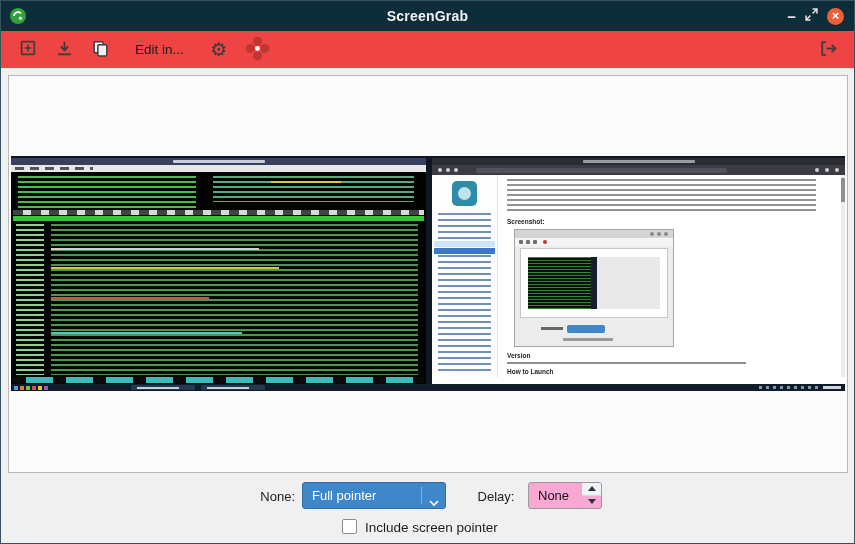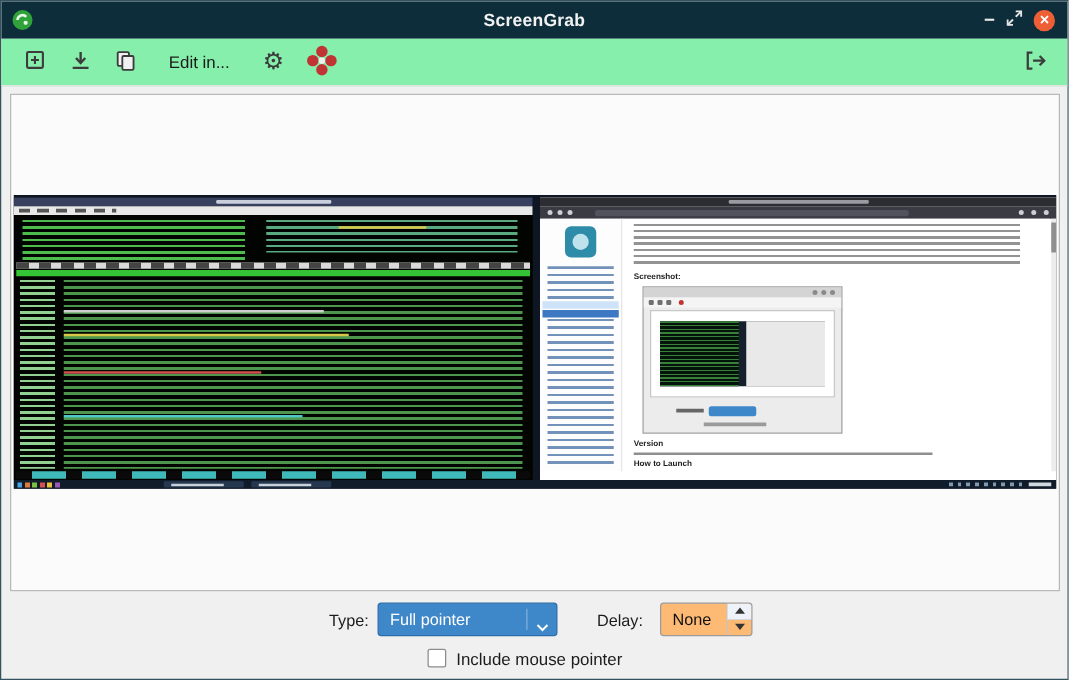--- a/index.html
+++ b/index.html
@@ -13,21 +13,21 @@
   .app-icon{position:absolute;left:8px;top:6px;width:18px;height:18px;}
   .win-title{position:absolute;left:0;right:0;text-align:center;color:#f2f2f2;
              font-weight:bold;font-size:14px;letter-spacing:.2px;}
   .win-controls{position:absolute;right:10px;top:0;height:30px;display:flex;align-items:center;gap:9px;}
   .wc{background:none;border:none;padding:0;margin:0;cursor:default;display:flex;align-items:center;justify-content:center;}
   .wc-min span{color:#e8e8e8;font-size:15px;font-weight:bold;line-height:1;}
   .wc-close{width:17px;height:17px;border-radius:50%;background:#ef5f35;}
   .wc-close span{color:#fff;font-size:13px;font-weight:bold;line-height:1;margin-top:-1px;}
 
   
-  .toolbar{position:absolute;left:0;top:30px;right:0;height:38px;background:#86efac;
+  .toolbar{position:absolute;left:0;top:30px;right:0;height:38px;background:#ef4444;
            display:flex;align-items:center;padding:0 12px;box-sizing:border-box;gap:6px;
            border-bottom:1px solid #e2e2e2;}
   .tbtn{background:none;border:none;width:30px;height:30px;display:flex;align-items:center;
         justify-content:center;padding:0;}
   .tbtn-text{background:none;border:none;height:30px;font-size:13.5px;color:#1a1a1a;
              padding:0 14px;font-family:"Liberation Sans",sans-serif;}
   .gear{font-size:19px;color:#3a3a3a;line-height:1;}
   .spacer{flex:1;}
 
   
@@ -116,21 +116,21 @@
   .tbar-clock{position:absolute;right:4px;top:2px;width:18px;height:3px;background:#d0d8e0;}
 
   
   .lbl-type{position:absolute;left:252px;top:488px;width:42px;text-align:right;font-size:13px;color:#1c1c1c;}
   .combo{position:absolute;left:301px;top:481px;width:144px;height:27px;background:#3e87c9;
          border:1px solid #2e6ea8;border-radius:3px;box-sizing:border-box;color:#fff;}
   .combo .val{position:absolute;left:9px;top:5px;font-size:13px;}
   .combo .sep{position:absolute;right:23px;top:4px;bottom:4px;width:1px;background:rgba(255,255,255,.35);}
   .combo .chev{position:absolute;right:6px;top:10px;}
   .lbl-delay{position:absolute;left:470px;top:488px;width:50px;text-align:center;font-size:13px;color:#1c1c1c;}
-  .spin{position:absolute;left:527px;top:481px;width:74px;height:27px;background:#fdba74;
+  .spin{position:absolute;left:527px;top:481px;width:74px;height:27px;background:#f9a8d4;
         border:1px solid #9a9a9a;border-radius:3px;box-sizing:border-box;}
   .spin .val{position:absolute;left:9px;top:5px;font-size:13px;color:#111;}
   .spin-btns{position:absolute;right:0;top:0;bottom:0;width:19px;border-left:1px solid #c4c4c4;}
   .spin-up,.spin-down{position:absolute;left:0;right:0;height:50%;background:none;border:none;padding:0;
         display:flex;align-items:center;justify-content:center;}
   .spin-up{top:0;border-bottom:1px solid #d8d8d8;background:#eef3fa;border-radius:0 2px 0 0;}
   .spin-down{bottom:0;}
   .tri-up{width:0;height:0;border-left:4px solid transparent;border-right:4px solid transparent;border-bottom:5px solid #333;}
   .tri-down{width:0;height:0;border-left:4px solid transparent;border-right:4px solid transparent;border-top:5px solid #333;}
   .cb{position:absolute;left:341px;top:518px;width:15px;height:15px;background:#fff;
@@ -304,21 +304,21 @@
         <div class="tbar-win" style="left:190px">
             <div class="lbl"></div>
           </div>
         <div class="tbar-tray"></div>
         <div class="tbar-clock"></div>
       </div>
 
     </div>
   </div>
 
-  <span class="lbl-type">Type:</span>
+  <span class="lbl-type">None:</span>
   <div class="combo">
     <span class="val">Full pointer</span>
     <span class="sep"></span>
     <span class="chev"><svg width="10" height="7">
           <path d="M1 1l4 4 4-4" stroke="#fff" stroke-width="1.6" fill="none"></path>
         </svg></span>
   </div>
 
   <span class="lbl-delay">Delay:</span>
   <div class="spin">
@@ -327,15 +327,15 @@
       <button class="spin-up">
           <span class="tri-up"></span>
         </button>
       <button class="spin-down">
           <span class="tri-down"></span>
         </button>
     </span>
   </div>
 
   <span class="cb"></span>
-  <span class="lbl-cb">Include mouse pointer</span>
+  <span class="lbl-cb">Include screen pointer</span>
 
 </div>
 
 </body></html>

